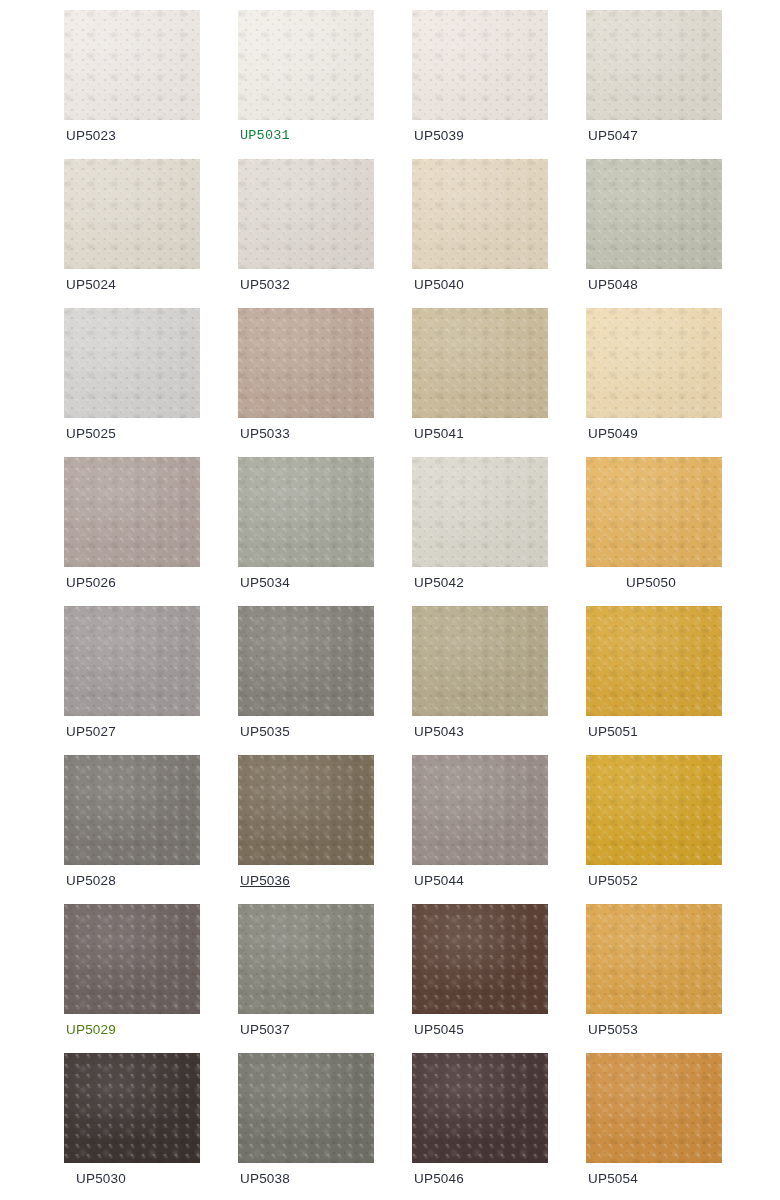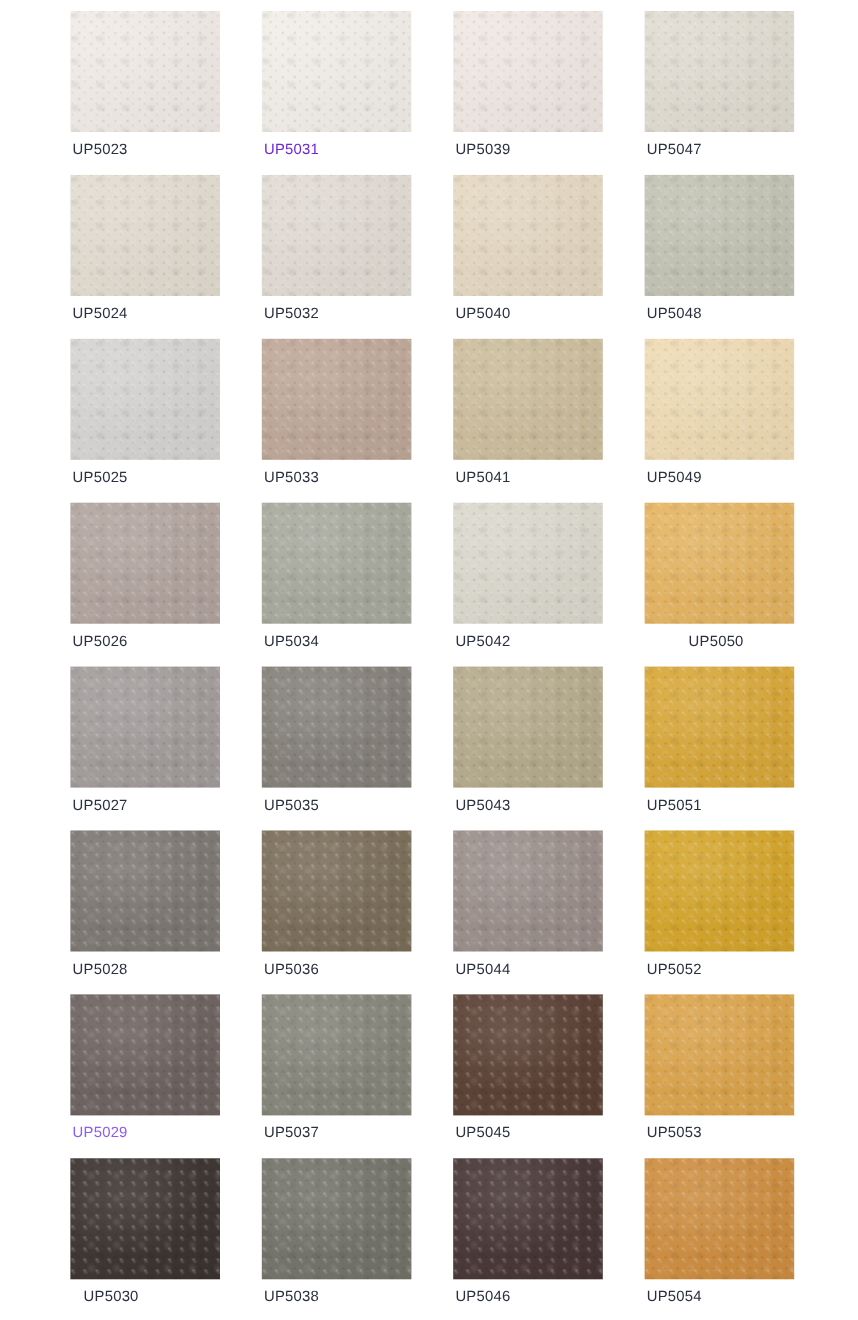--- a/index.html
+++ b/index.html
@@ -86,21 +86,21 @@
 </head>
 <body>
 
 <div id="swatch-grid" style="background: rgb(255, 255, 255);">
     <div class="swatch-cell">
       <div class="swatch-chip" style="background-color: rgb(242, 236, 232); background-position: 0px 0px;"></div>
       <div class="swatch-label" style="color: rgb(43, 48, 64);">UP5023</div>
     </div>
     <div class="swatch-cell">
       <div class="swatch-chip" style="background-color: rgb(243, 239, 233); background-position: 5px 7px;"></div>
-      <div class="swatch-label" style="color: #6d28d9;">UP5031</div>
+      <div class="swatch-label" style="color: #15803d; font-family: Liberation Mono, monospace;">UP5031</div>
     </div>
     <div class="swatch-cell">
       <div class="swatch-chip" style="background-color: rgb(241, 233, 228); background-position: 10px 4px;"></div>
       <div class="swatch-label" style="color: rgb(43, 48, 64);">UP5039</div>
     </div>
     <div class="swatch-cell">
       <div class="swatch-chip" style="background-color: rgb(226, 221, 210); background-position: 4px 1px;"></div>
       <div class="swatch-label" style="color: rgb(43, 48, 64);">UP5047</div>
     </div>
     <div class="swatch-cell">
@@ -166,33 +166,33 @@
     <div class="swatch-cell">
       <div class="swatch-chip" style="background-color: rgb(217, 168, 56); background-position: 7px 3px;"></div>
       <div class="swatch-label" style="color: rgb(43, 48, 64);">UP5051</div>
     </div>
     <div class="swatch-cell">
       <div class="swatch-chip" style="background-color: rgb(125, 120, 115); background-position: 1px 0px;"></div>
       <div class="swatch-label" style="color: rgb(43, 48, 64);">UP5028</div>
     </div>
     <div class="swatch-cell">
       <div class="swatch-chip" style="background-color: rgb(123, 110, 89); background-position: 6px 7px;"></div>
-      <div class="swatch-label" style="color: rgb(43, 48, 64);">UP5036</div>
+      <div class="swatch-label" style="color: rgb(43, 48, 64); text-decoration: underline;">UP5036</div>
     </div>
     <div class="swatch-cell">
       <div class="swatch-chip" style="background-color: rgb(155, 143, 138); background-position: 0px 4px;"></div>
       <div class="swatch-label" style="color: rgb(43, 48, 64);">UP5044</div>
     </div>
     <div class="swatch-cell">
       <div class="swatch-chip" style="background-color: rgb(214, 166, 42); background-position: 5px 1px;"></div>
       <div class="swatch-label" style="color: rgb(43, 48, 64);">UP5052</div>
     </div>
     <div class="swatch-cell">
       <div class="swatch-chip" style="background-color: rgb(109, 98, 96); background-position: 10px 8px;"></div>
-      <div class="swatch-label" style="color: #8b5cf6;">UP5029</div>
+      <div class="swatch-label" style="color: #4d7c0f;">UP5029</div>
     </div>
     <div class="swatch-cell">
       <div class="swatch-chip" style="background-color: rgb(133, 133, 122); background-position: 4px 5px;"></div>
       <div class="swatch-label" style="color: rgb(43, 48, 64);">UP5037</div>
     </div>
     <div class="swatch-cell">
       <div class="swatch-chip" style="background-color: rgb(90, 63, 51); background-position: 9px 2px;"></div>
       <div class="swatch-label" style="color: rgb(43, 48, 64);">UP5045</div>
     </div>
     <div class="swatch-cell">

